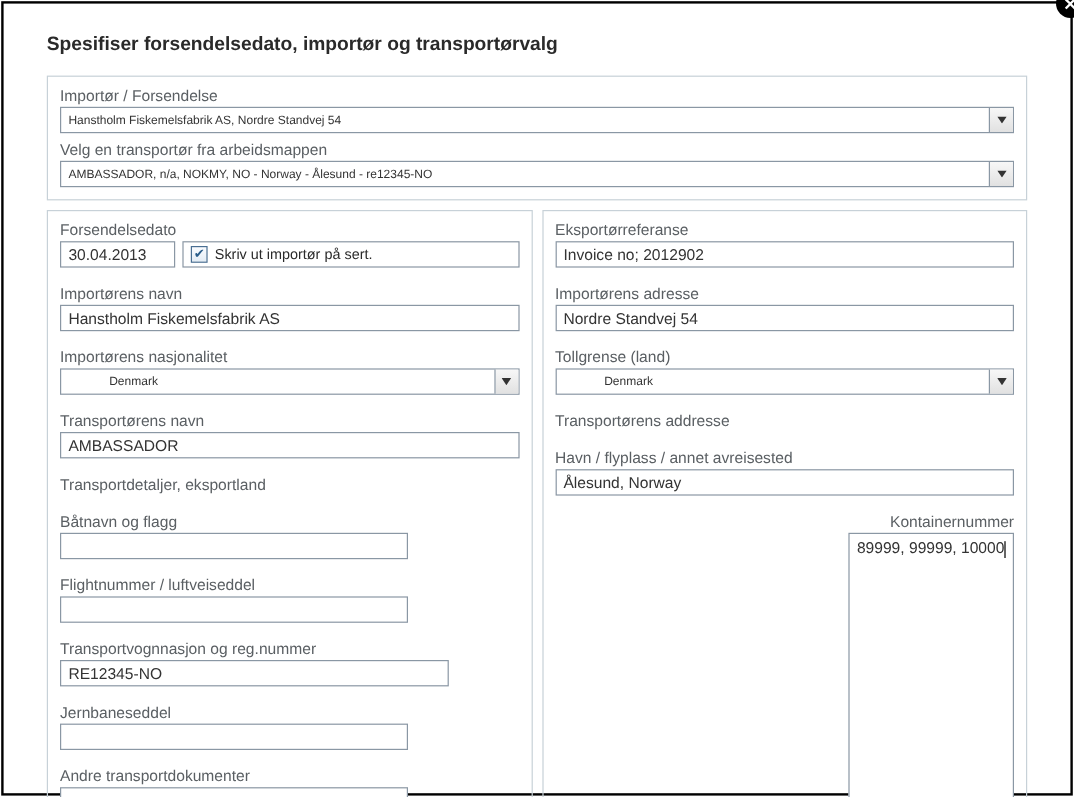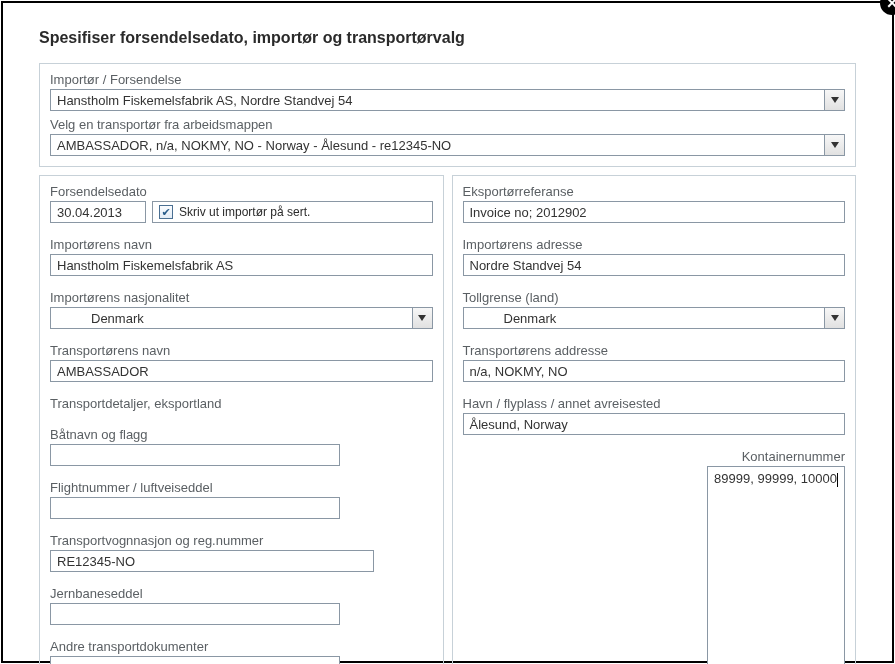--- a/index.html
+++ b/index.html
@@ -52,21 +52,21 @@
   }
   .field-group { margin-bottom: 6px; }
   .field-group:last-child { margin-bottom: 0; }
   .dd {
     position: relative;
     height: 22px;
     border: 1px solid #8a97a4;
     background: #fff;
     display: flex; align-items: center;
     padding: 0 24px 0 6px;
-    font-size: 13px;
+    font-size: 10px;
     color: #333;
   }
   .dd .dd-btn {
     position: absolute; right: 0; top: 0;
     width: 20px; height: 100%;
     border-left: 1px solid #8a97a4;
     background: linear-gradient(#f7f7f7,#e1e1e1);
     display: flex; align-items: center; justify-content: center;
   }
   .dd .dd-btn svg { width: 8px; height: 6px; }
@@ -257,21 +257,20 @@
             <div class="dd-btn">
               <svg viewBox="0 0 8 6">
                   <polygon points="0,0 8,0 4,6" fill="#333"></polygon>
                 </svg>
             </div>
           </div>
         </div>
 
         <div class="field-group">
           <span class="field-label">Transportørens addresse</span>
-          <div class="input">n/a, NOKMY, NO</div>
         </div>
 
         <div class="field-group">
           <span class="field-label">Havn / flyplass / annet avreisested</span>
           <div class="input">Ålesund, Norway</div>
         </div>
 
         <div class="field-group kontainer-field" style="flex:1; display:flex; flex-direction:column;align-items:flex-end;">
           <span class="field-label">Kontainernummer</span>
           <div class="textarea text-cursor">89999, 99999, 10000</div>

